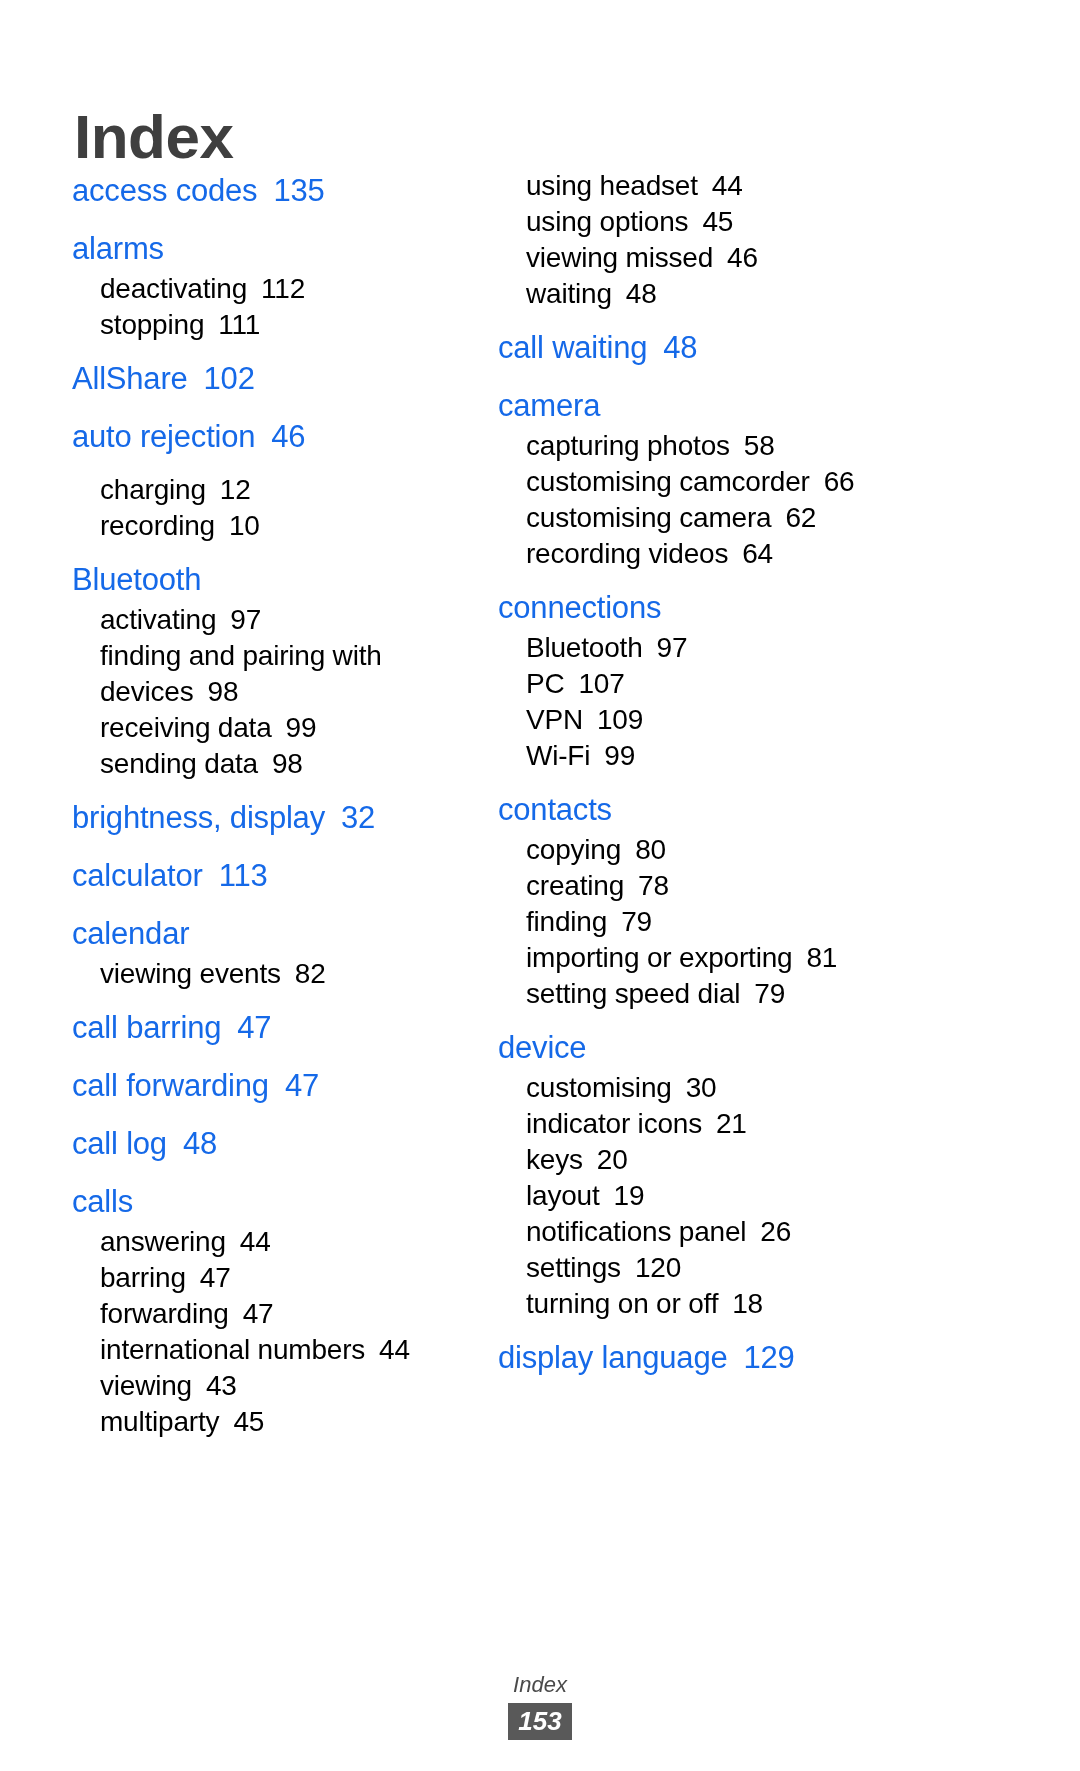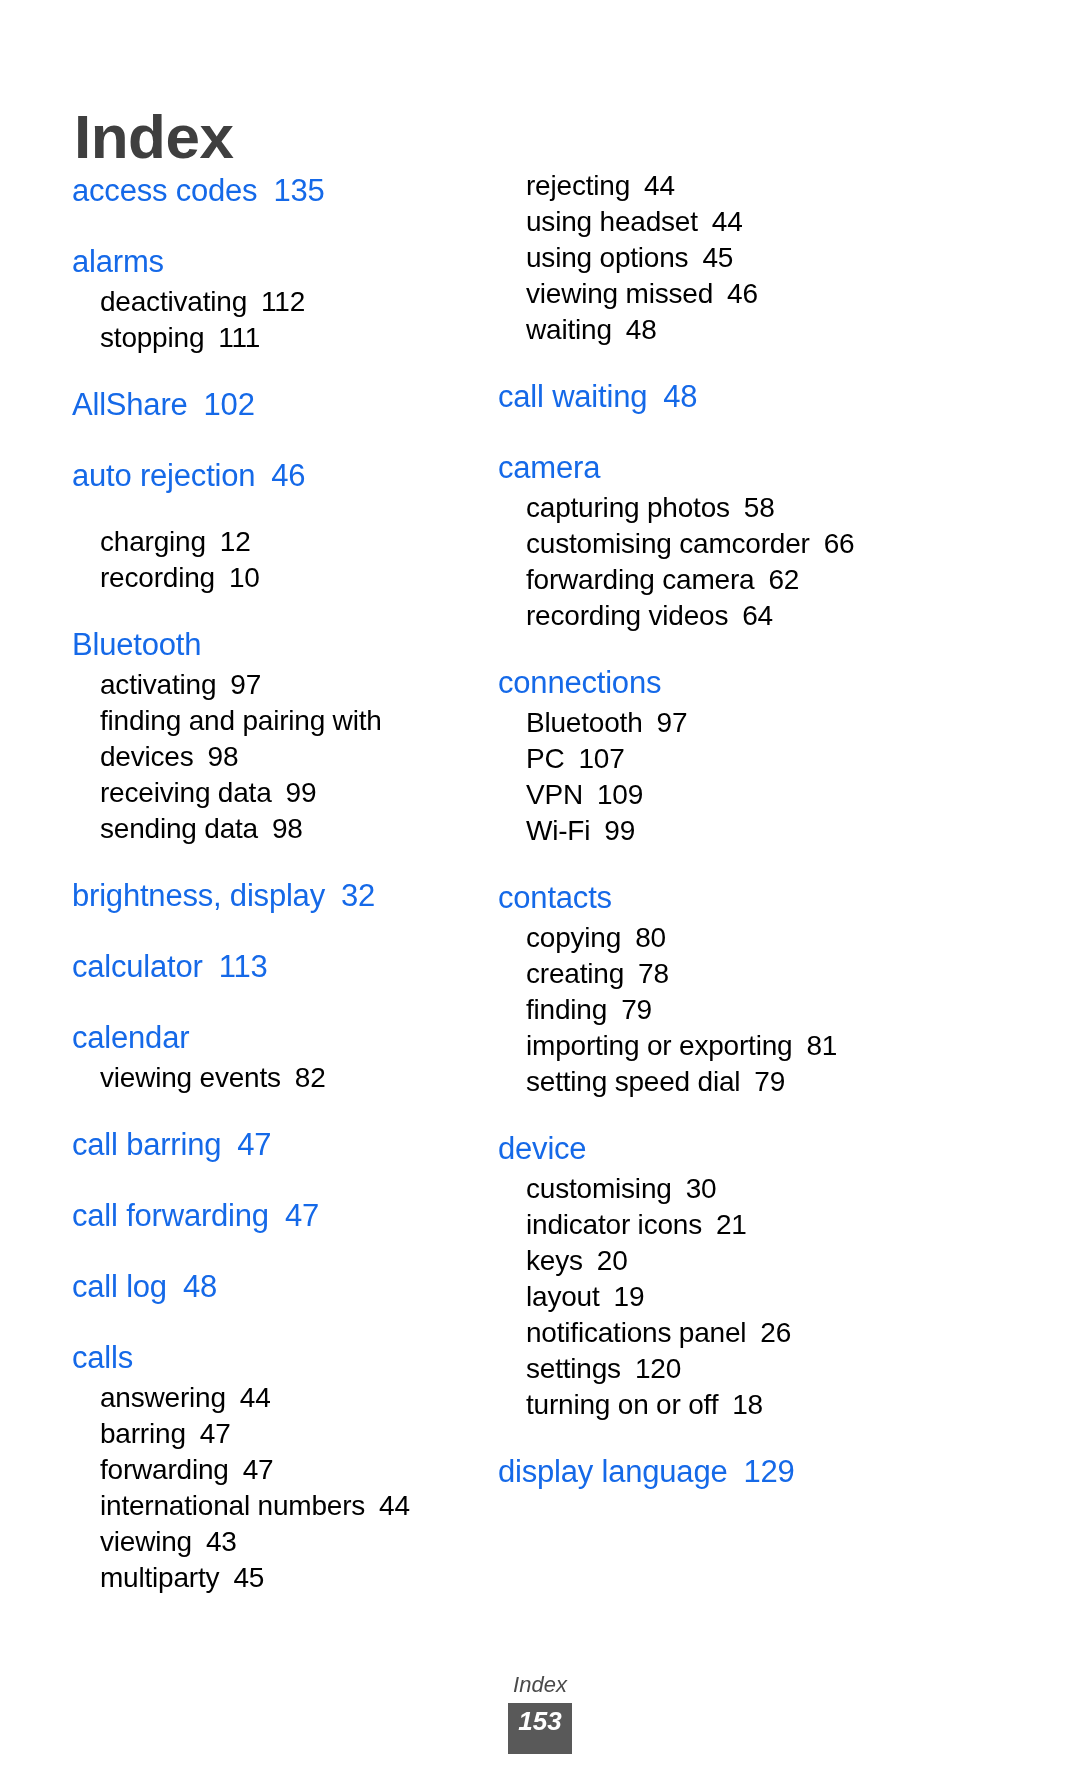--- a/index.html
+++ b/index.html
@@ -76,21 +76,21 @@
     line-height: 36px;
     padding-left: 28px;
     white-space: nowrap;
     letter-spacing: -0.2px;
   }
   .sub .pg {
     margin-left: 14px;
   }
 
   
-  .gap-top   { margin-top: 26px; }
+  .gap-top   { margin-top: 13px; }
 
   
   .footer {
     position: absolute;
     left: 0;
     top: 1655px;
     width: 1080px;
     text-align: center;
   }
   .footer-label {
@@ -102,21 +102,21 @@
   }
   .footer-page {
     display: inline-block;
     margin-top: 4px;
     background: #595959;
     color: #ffffff;
     font-style: italic;
     font-size: 26px;
     font-weight: bold;
     line-height: 32px;
-    padding: 2px 10px 17px 10px;
+    padding: 2px 10px 3px 10px;
   }
 </style>
 </head>
 <body>
 
 <div class="page">
 
   <h1 class="page-title">Index</h1>
 
   <div class="columns">
@@ -171,34 +171,33 @@
           <div class="sub"><span>answering</span><span class="pg">44</span></div>
           <div class="sub"><span>barring</span><span class="pg">47</span></div>
           <div class="sub"><span>forwarding</span><span class="pg">47</span></div>
           <div class="sub"><span>international numbers</span><span class="pg">44</span></div>
           <div class="sub"><span>viewing</span><span class="pg">43</span></div>
           <div class="sub"><span>multiparty</span><span class="pg">45</span></div>
         </div>
       </div>
     <div class="col col-right" id="col-right">
         <div class="group">
-          <div class="sub"><span>rejecting</span><span class="pg">44</span></div>
           <div class="sub"><span>using headset</span><span class="pg">44</span></div>
           <div class="sub"><span>using options</span><span class="pg">45</span></div>
           <div class="sub"><span>viewing missed</span><span class="pg">46</span></div>
           <div class="sub"><span>waiting</span><span class="pg">48</span></div>
         </div>
         <div class="group gap-top">
           <div class="heading"><span>call waiting</span><span class="pg">48</span></div>
         </div>
         <div class="group gap-top">
           <div class="heading"><span>camera</span></div>
           <div class="sub"><span>capturing photos</span><span class="pg">58</span></div>
           <div class="sub"><span>customising camcorder</span><span class="pg">66</span></div>
-          <div class="sub"><span>forwarding camera</span><span class="pg">62</span></div>
+          <div class="sub"><span>customising camera</span><span class="pg">62</span></div>
           <div class="sub"><span>recording videos</span><span class="pg">64</span></div>
         </div>
         <div class="group gap-top">
           <div class="heading"><span>connections</span></div>
           <div class="sub"><span>Bluetooth</span><span class="pg">97</span></div>
           <div class="sub"><span>PC</span><span class="pg">107</span></div>
           <div class="sub"><span>VPN</span><span class="pg">109</span></div>
           <div class="sub"><span>Wi-Fi</span><span class="pg">99</span></div>
         </div>
         <div class="group gap-top">

